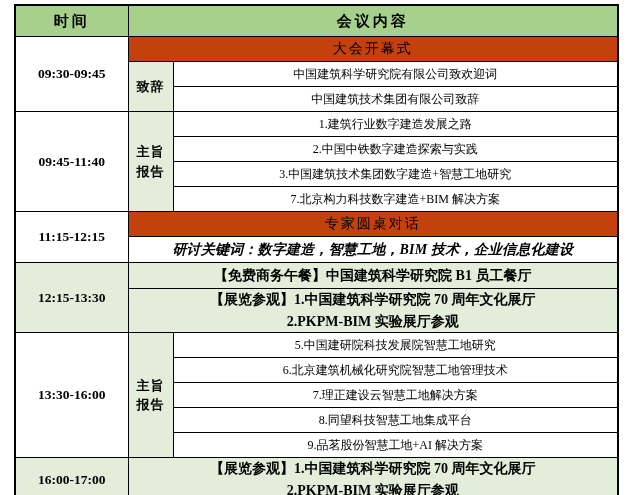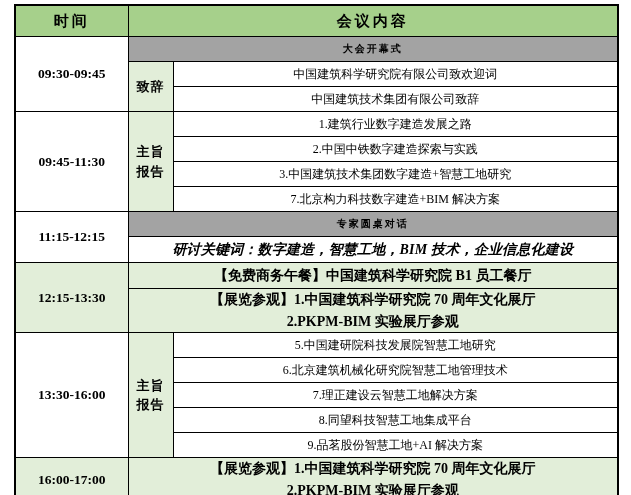--- a/index.html
+++ b/index.html
@@ -59,23 +59,23 @@
   .time-cell.tinted { background: #e2eed9; }
 
   .kind-cell {
     background: #e2eed9;
     font-weight: bold;
     font-size: 13px;
     line-height: 1.5;
     letter-spacing: 1px;
   }
   .section-title {
-    background: #a3a3a3;
-    font-weight: bold;
-    font-size: 10px;
+    background: #c2410c;
+    font-weight: normal;
+    font-size: 14px;
     letter-spacing: 2px;
     height: 24px;
   }
   .item {
     text-align: left;
     padding-left: 7px;
     font-size: 12px;
     height: 24px;
     background: #ffffff;
     white-space: nowrap;
@@ -141,21 +141,21 @@
       </tr>
       <tr>
         <td class="kind-cell" rowspan="2">致辞</td>
         <td class="item">中国建筑科学研究院有限公司致欢迎词</td>
       </tr>
       <tr>
         <td class="item">中国建筑技术集团有限公司致辞</td>
       </tr>
 
       <tr>
-        <td class="time-cell" rowspan="4">09:45-11:30</td>
+        <td class="time-cell" rowspan="4">09:45-11:40</td>
         <td class="kind-cell" rowspan="4">
           <div>主旨</div>
           <div>报告</div>
         </td>
         <td class="item">1.建筑行业数字建造发展之路</td>
       </tr>
       <tr>
         <td class="item">2.中国中铁数字建造探索与实践</td>
       </tr>
       <tr>

